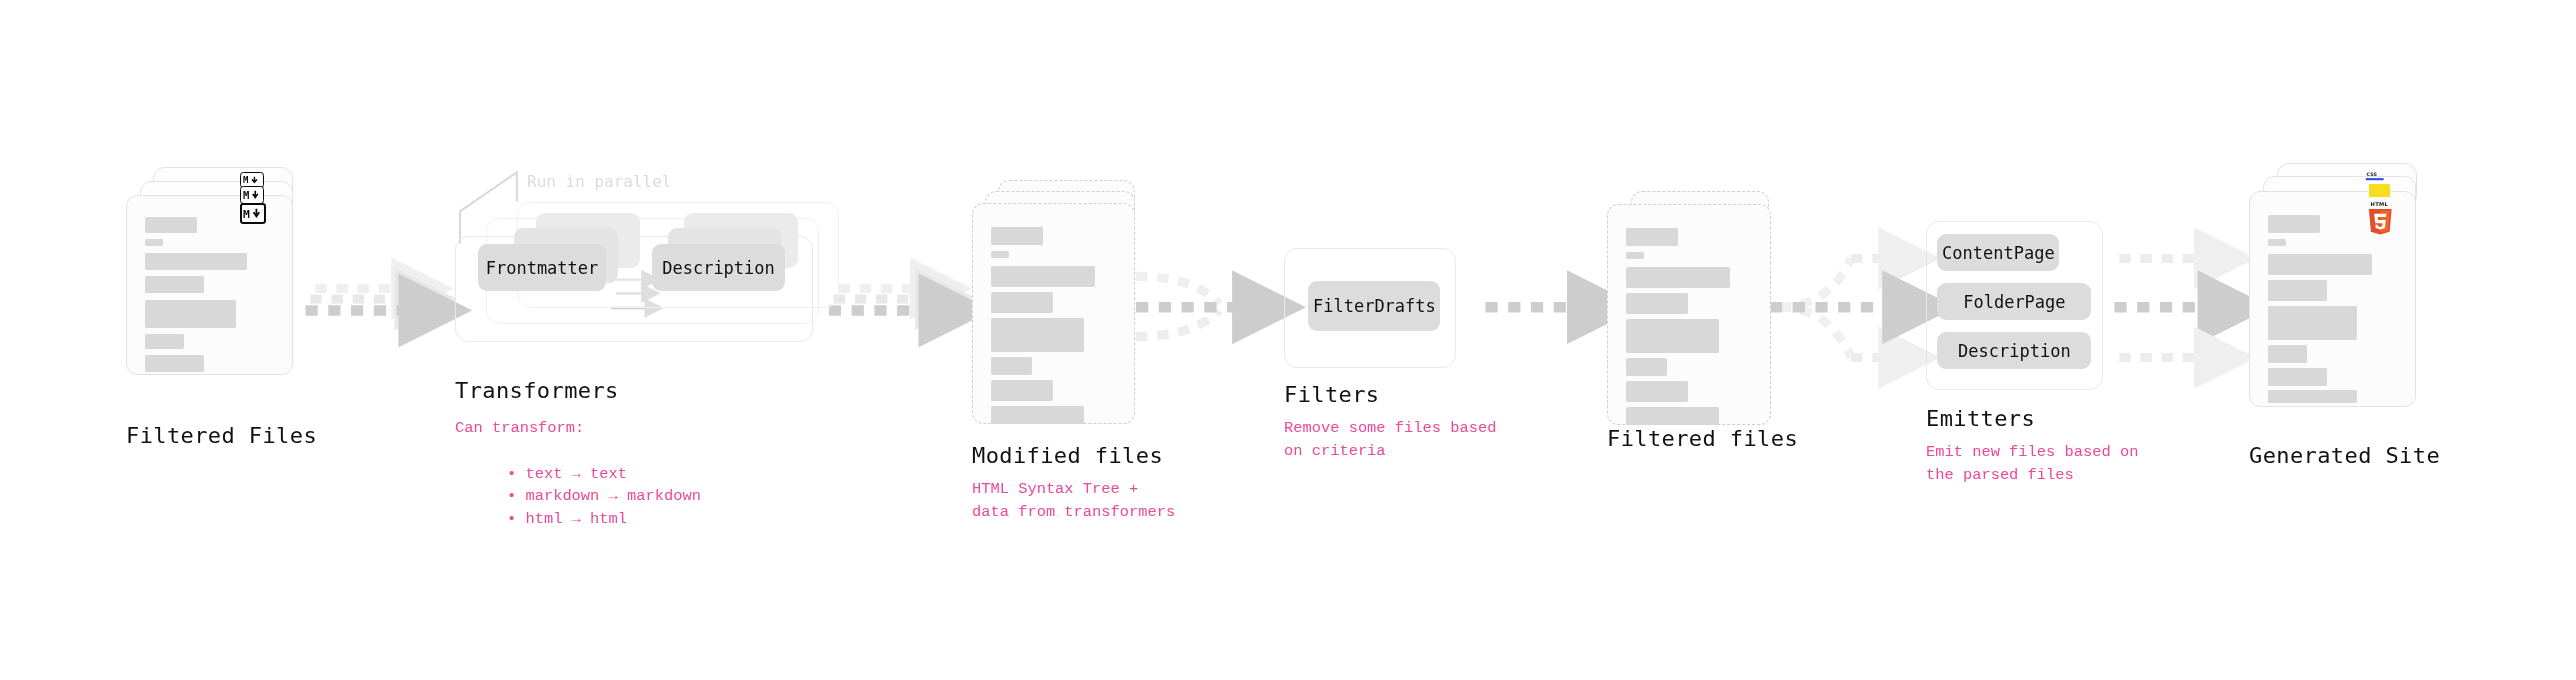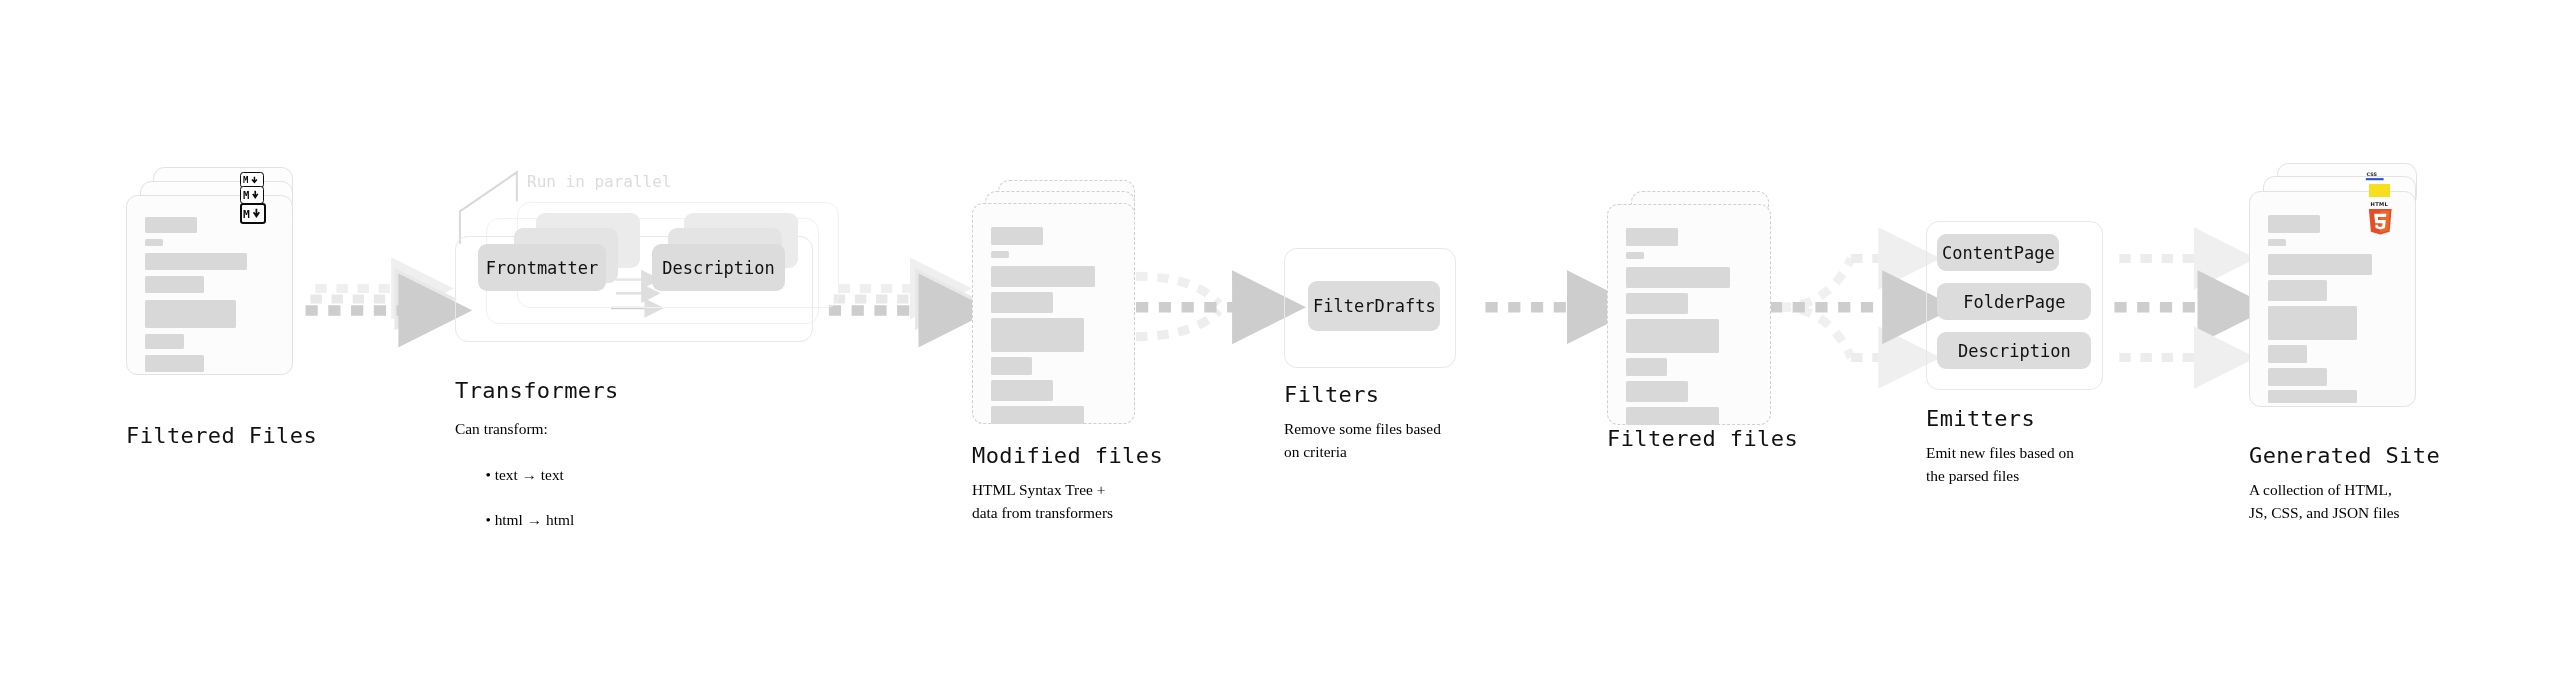--- a/index.html
+++ b/index.html
@@ -53,23 +53,23 @@
     font-size: 22px;
     color: #111111;
     letter-spacing: 0.4px;
     white-space: nowrap;
     font-family: "DejaVu Sans Mono", "Liberation Mono", monospace;
   }
   .caption-sub {
     position: absolute;
     font-size: 15.4px;
     line-height: 23px;
-    color: #000000;
+    color: #ec4899;
     white-space: pre;
-    font-family: Liberation Serif, serif;
+    font-family: Liberation Mono, monospace;
   }
 
   
   .groupbox {
     position: absolute;
     border: 1.6px solid #e8e8e8;
     border-radius: 13px;
     background: transparent;
     box-sizing: border-box;
   }
@@ -246,20 +246,23 @@
     <div class="pill" style="left:197px; top:42px; width:133px; height:47px;">Description</div>
   </div>
 
   <div class="runlabel" style="left:527px; top:172px;">Run in parallel</div>
 
   <div class="caption-title" style="left:455px; top:378px;">Transformers</div>
   <div class="caption-sub" style="left:455px; top:417px;">Can transform:</div>
   <div class="caption-sub" style="left:470px; top:440px;">
     <span>•&nbsp;</span><span>text → text</span>
   </div>
+  <div class="caption-sub" style="left:470px; top:462px;">
+    <span>•&nbsp;</span><span>markdown → markdown</span>
+  </div>
   <div class="caption-sub" style="left:470px; top:485px;">
     <span>•&nbsp;</span><span>html → html</span>
   </div>
 
   <div class="filecard-wrap" style="left:972px; top:180px;">
     <div class="filecard dashed" style="left:26px; top:0px; width:137px; height:41px;"></div>
     <div class="filecard dashed" style="left:13px; top:11.4px; width:150px; height:41px;"></div>
     <div class="filecard dashed" style="left:0px; top:23px; width:163px; height:221px;">
       <div class="skel" style="left:18px; top:23px; width:52px; height:18px;"></div>
       <div class="skel" style="left:18px; top:47px; width:18px; height:7.3px;"></div>
@@ -334,17 +337,15 @@
     <div class="html5-badge" style="left:115px; top:36px;">
       <svg width="32.5" height="36" viewBox="0 0 40 44">
         <text x="8" y="9" font-family="DejaVu Sans, sans-serif" font-size="6.4" font-weight="bold" fill="#1a1a1a" letter-spacing="0.4">HTML</text>
         <path d="M6,12 L34,12 L31.5,40 L20,43.5 L8.5,40 Z" fill="#e44d26"></path>
         <path d="M20,14 L31.8,14 L29.7,38.6 L20,41.4 Z" fill="#f16529"></path>
         <path d="M12.5,18 L27.5,18 L27.1,22 L17,22 L17.3,25.6 L26.8,25.6 L25.7,35.6 L20,37.3 L14.3,35.6 L14,31.5 L17.2,31.5 L17.4,33.4 L20,34.2 L22.6,33.4 L22.9,29.6 L13.8,29.6 Z" fill="#ffffff"></path>
       </svg>
     </div>
   </div>
   <div class="caption-title" style="left:2249px; top:443px;">Generated Site</div>
-  <div class="caption-sub" style="left:2249px; top:478px;">A collection of HTML,
-JS, CSS, and JSON files</div>
 
 </div>
 
 
 </body></html>

